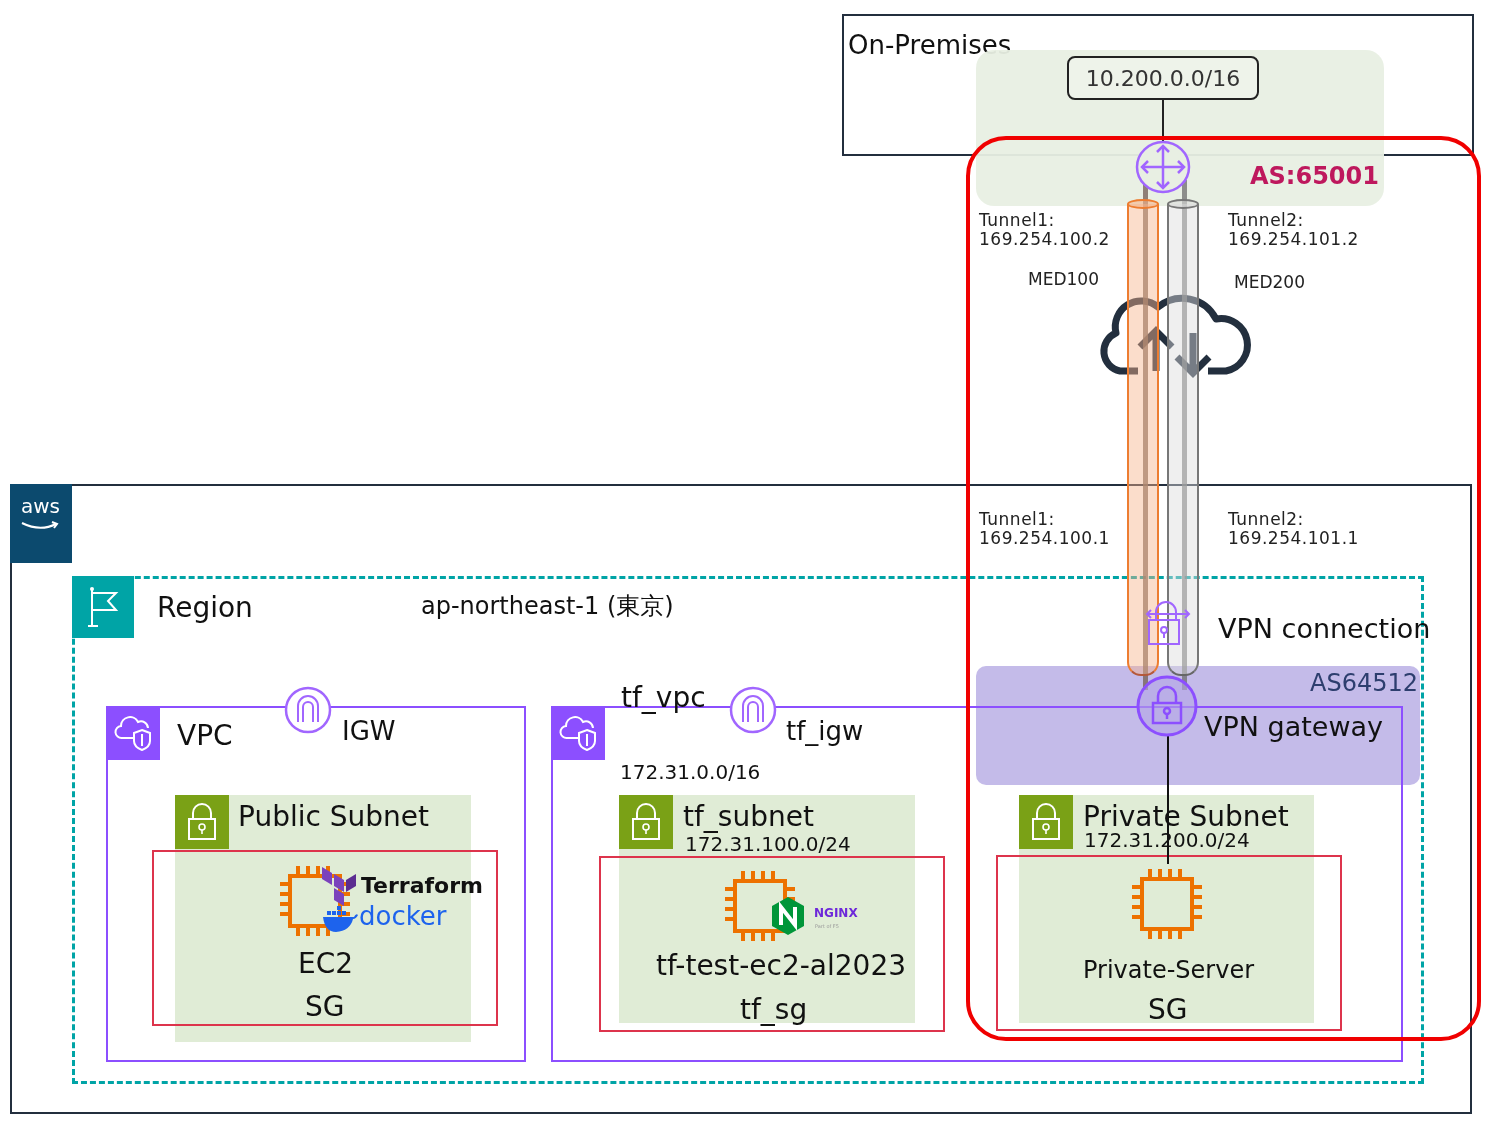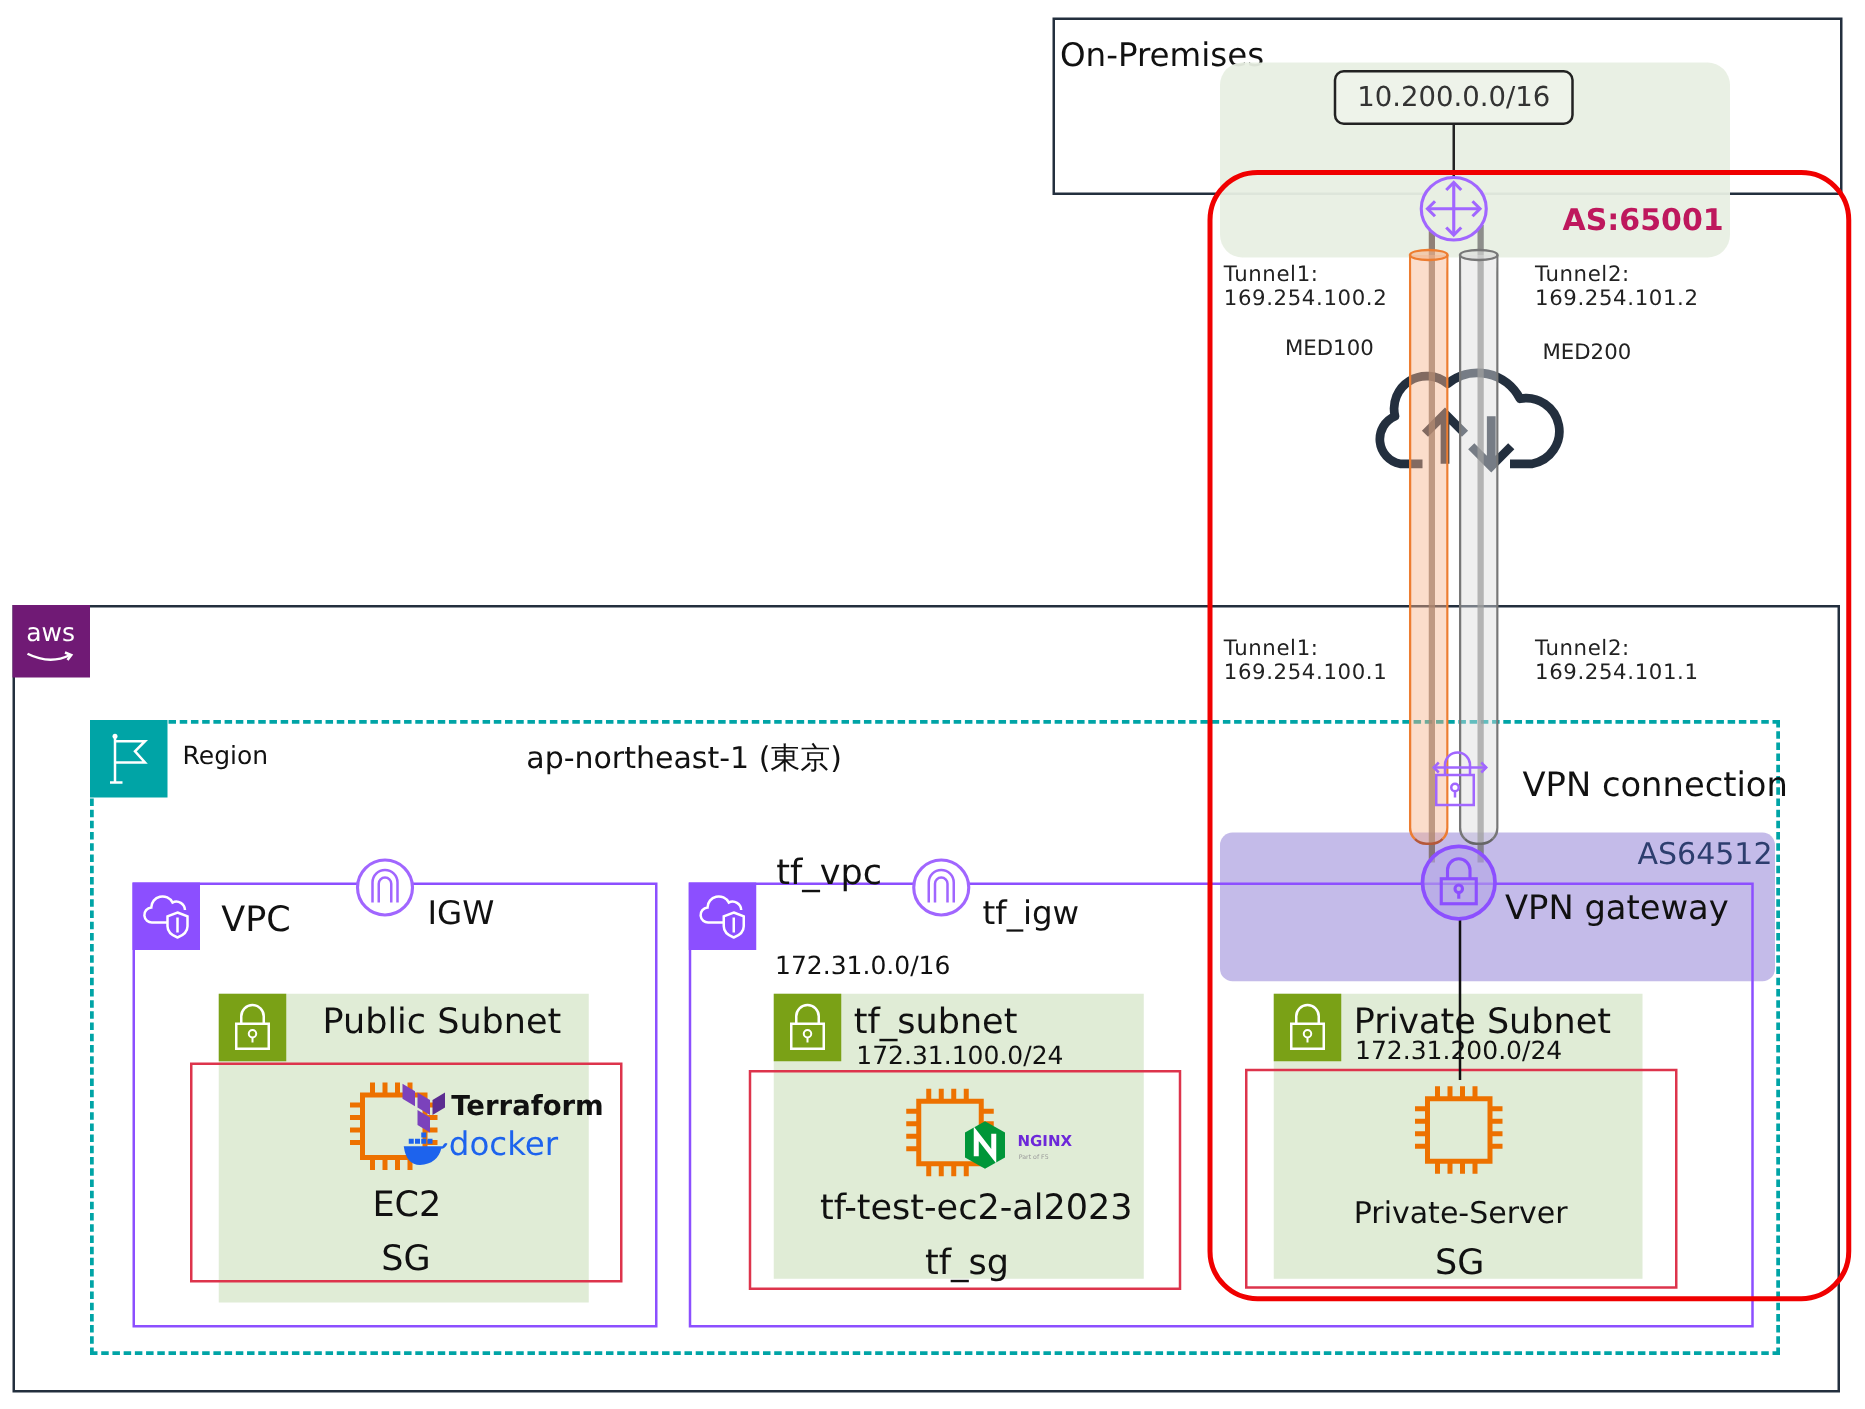--- a/index.html
+++ b/index.html
@@ -11,21 +11,21 @@
 
   
   #onprem { left: 842px; top: 14px; width: 632px; height: 142px; border: 2px solid #232f3e; box-sizing: border-box; }
   #onprem-green { left: 976px; top: 50px; width: 408px; height: 156px; background: #e8efe3; border-radius: 18px; opacity: 0.95; }
   #cidr-box { left: 1067px; top: 56px; width: 192px; height: 44px; border: 2px solid #222; border-radius: 8px; box-sizing: border-box;
               background: #eef3ea; display: flex; align-items: center; justify-content: center; font-size: 22px; color: #333; }
   #cidr-line { left: 1162px; top: 100px; width: 2px; height: 42px; background: #222; }
 
   
   #aws-cloud { left: 10px; top: 484px; width: 1462px; height: 630px; border: 2px solid #232f3e; box-sizing: border-box; }
-  #aws-logo { left: 10px; top: 484px; width: 62px; height: 58px; background: #701a75; }
+  #aws-logo { left: 10px; top: 484px; width: 62px; height: 79px; background: #0c4a6e; }
 
   
   #region { left: 72px; top: 576px; width: 1352px; height: 508px; border: 3px dashed #00a4a6; box-sizing: border-box; }
   #region-icon { left: 72px; top: 576px; width: 62px; height: 62px; background: #00a4a6; }
 
   
   .vpc { border: 2px solid #8c4fff; box-sizing: border-box; }
   .vpc-icon { width: 54px; height: 54px; background: #8c4fff; }
   #vpc1 { left: 106px; top: 706px; width: 420px; height: 356px; }
   #vpc1-icon { left: 106px; top: 706px; }
@@ -91,21 +91,21 @@
 
 <div id="region" class="abs"></div>
 <div id="region-icon" class="abs">
   <svg class="ico" style="left:16px; top:10px;" width="32" height="42">
     <circle cx="4" cy="3" r="2" fill="#fff"></circle>
     <line x1="4" y1="3" x2="4" y2="40" stroke="#fff" stroke-width="2"></line>
     <line x1="0" y1="40" x2="10" y2="40" stroke="#fff" stroke-width="2"></line>
     <path d="M4 7 L28 7 L20 15 L28 24 L4 24" stroke="#fff" stroke-width="2" fill="none"></path>
   </svg>
 </div>
-<div class="txt" style="left:146px; top:594px; font-size:20px;">Region</div>
+<div class="txt" style="left:157px; top:594px; font-size:28px;">Region</div>
 <div class="txt" style="left:421px; top:594px; font-size:24px;">ap-northeast-1 (東京)</div>
 
 <div id="vgw-band" class="abs"></div>
 <div class="txt" style="left:1310px; top:671px; font-size:24px; color:#2d3e6e;">AS64512</div>
 
 <div id="vpc1" class="abs vpc"></div>
 <div id="vpc1-icon" class="abs vpc-icon">
   <svg class="ico" style="left:8px; top:10px;" width="40" height="36">
     <path d="M20 22 H8 A6 6 0 0 1 7 10 A9 9 0 0 1 24 6 A7 7 0 0 1 34 12" stroke="#fff" stroke-width="2" fill="none"></path>
     <path d="M28 14 L36 17 V25 Q36 31 28 34 Q20 31 20 25 V17 Z" stroke="#fff" stroke-width="2" fill="none"></path>
@@ -122,21 +122,21 @@
 
 <div id="sub1" class="abs subnet"></div>
 <div id="sub1-icon" class="abs subnet-icon">
   <svg class="ico" style="left:12px; top:8px;" width="30" height="38">
     <path d="M6 16 V10 A9 9 0 0 1 24 10 V16" stroke="#fff" stroke-width="2" fill="none"></path>
     <rect x="2" y="16" width="26" height="20" stroke="#fff" stroke-width="2" fill="none"></rect>
     <circle cx="15" cy="24" r="3" stroke="#fff" stroke-width="1.6" fill="none"></circle>
     <line x1="15" y1="27" x2="15" y2="31" stroke="#fff" stroke-width="1.6"></line>
   </svg>
 </div>
-<div class="txt" style="left:238px; top:803px; font-size:28px;margin-left:20px;">Public Subnet</div>
+<div class="txt" style="left:238px; top:803px; font-size:28px;">Public Subnet</div>
 <div id="sg1" class="abs sg"></div>
 
 <svg class="ico ec2" style="left:278px; top:864px;" width="74" height="74">
   <rect x="12" y="12" width="50" height="50" stroke="#ed7100" stroke-width="4" fill="none"></rect>
   <g stroke="#ed7100" stroke-width="4">
     <line x1="20" y1="2" x2="20" y2="12"></line>
       <line x1="30" y1="2" x2="30" y2="12"></line>
       <line x1="40" y1="2" x2="40" y2="12"></line>
       <line x1="50" y1="2" x2="50" y2="12"></line>
     <line x1="20" y1="62" x2="20" y2="72"></line>

